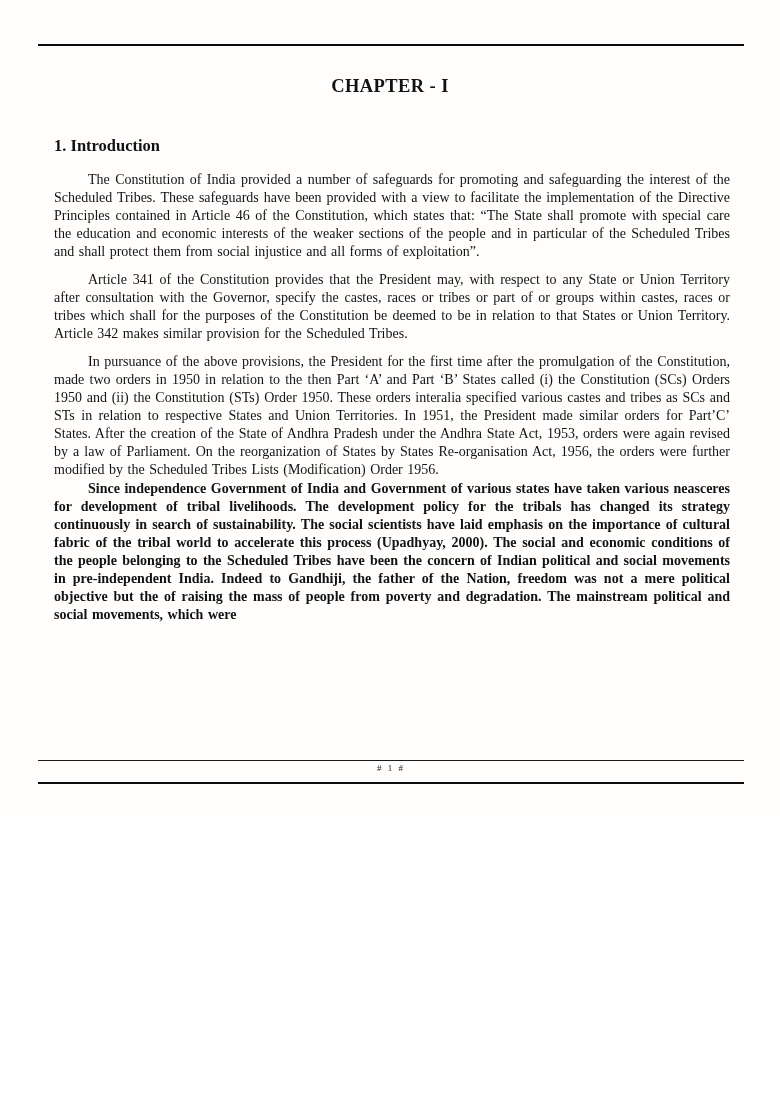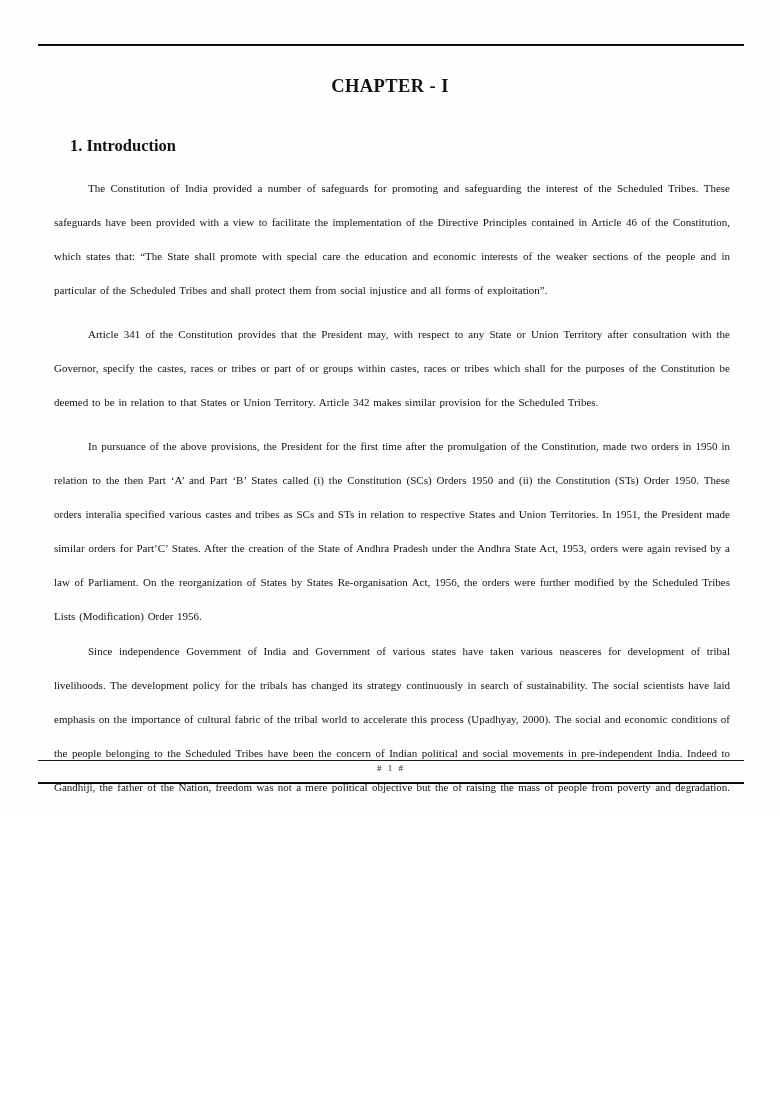--- a/index.html
+++ b/index.html
@@ -38,35 +38,36 @@
   }
   .content {
     position: absolute;
     top: 136px;
     left: 54px;
     right: 50px;
   }
   .section-heading {
     font-size: 16.5px;
     font-weight: bold;
-    margin: 0 0 15px 16px;
+    margin: 0 0 15px 0;
   }
   .para {
     margin: 0 0 10px 0;
     text-align: justify;
     text-indent: 34px;
-    font-size: 11px;
-    line-height: 34px;
+    font-size: 14px;
+    line-height: 18px;
     word-spacing: 1px;
   }
   .para.tight {
     margin-bottom: 1px;
   }
   .para.last {
     margin-bottom: 5px;
+    font-weight: bold;
   }
   .footer {
     position: absolute;
     left: 38px;
     right: 36px;
     bottom: 32px;
   }
   .footer-rule-thin {
     border: none;
     border-top: 1.5px solid #1a1a1a;

